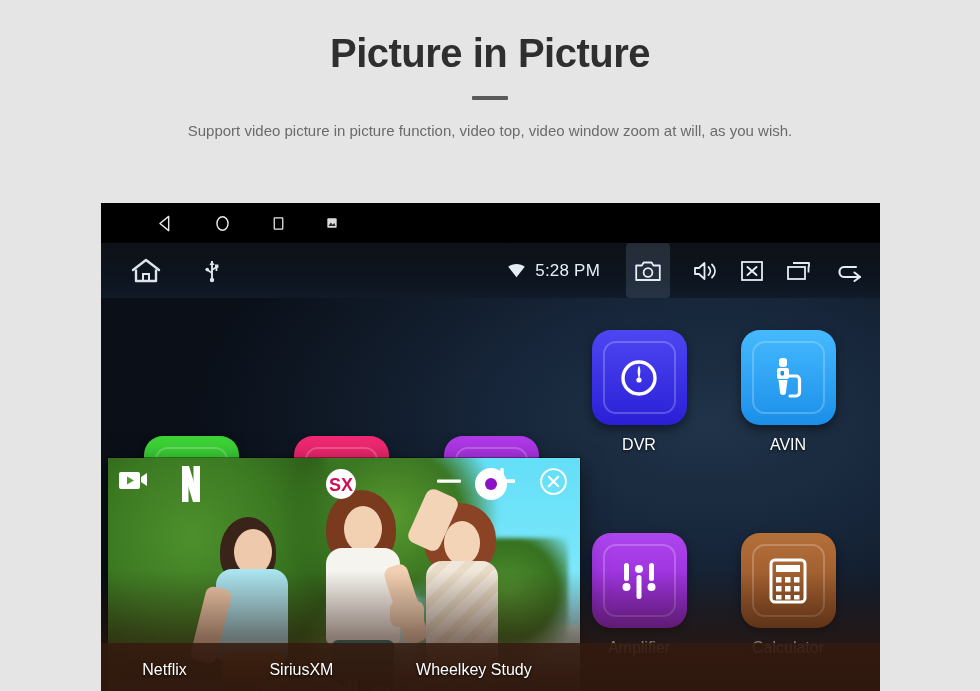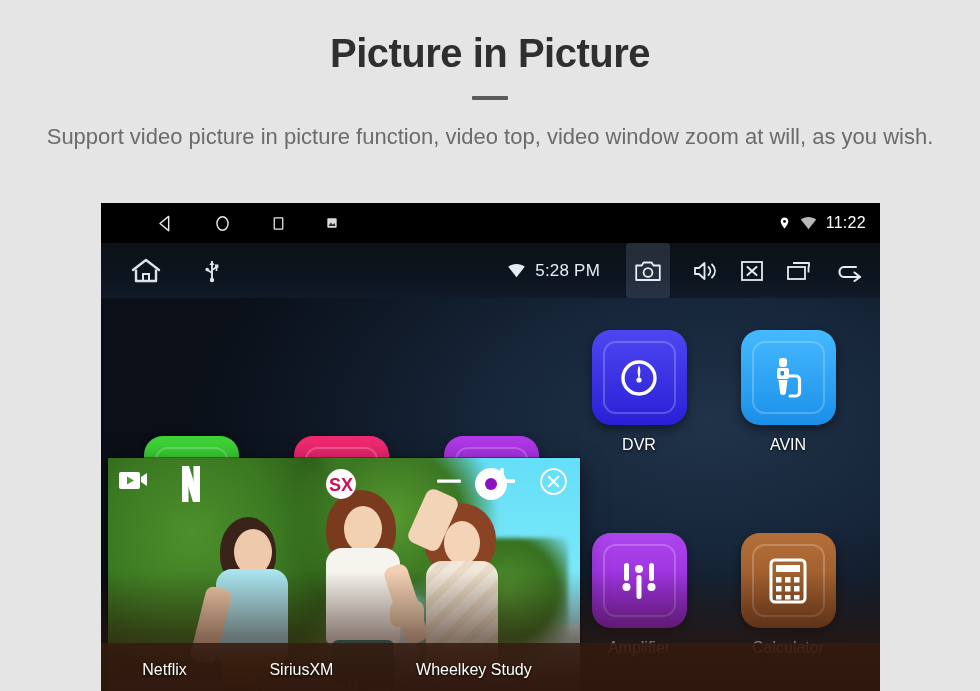--- a/index.html
+++ b/index.html
@@ -15,21 +15,21 @@
   .hero { width: 980px; padding-top: 30px; text-align: center; }
   .hero-title {
     font-size: 40px; font-weight: bold; color: #2f2f2f;
     letter-spacing: -0.5px; line-height: 1.15;
   }
   .hero-rule {
     width: 36px; height: 4px; background: #5a5a5a;
     margin: 20px auto 20px auto; border-radius: 1px;
   }
   .hero-sub {
-    font-size: 22px; color: #6b6b6b; line-height: 1.5;
+    font-size: 15px; color: #6b6b6b; line-height: 1.5;
     width: 900px; margin: 0 auto; font-weight: 400;
   }
 
   
   .device {
     position: absolute; left: 101px; top: 203px;
     width: 779px; height: 488px;
     overflow: hidden;
     background: #0b1220;
   }
@@ -206,34 +206,20 @@
           <svg width="17" height="17" viewBox="0 0 24 24">
               <rect x="6" y="4" width="12" height="16" rx="1" fill="none" stroke="#e9e9e9" stroke-width="1.8"></rect>
             </svg>
         </span>
         <span>
           <svg width="14" height="14" viewBox="0 0 24 24">
               <rect x="4" y="4" width="16" height="16" rx="1.5" fill="#dcdcdc"></rect>
               <path d="M6 17 L10 11 L13 15 L16 12 L18 17 Z" fill="#2a2a2a"></path>
             </svg>
         </span>
-      </div>
-      <div class="sb-right">
-        <span>
-          <svg width="13" height="16" viewBox="0 0 24 24">
-              <path d="M12 2 C8 2 5 5 5 9 c0 5 7 13 7 13 s7-8 7-13 c0-4-3-7-7-7z" fill="#ffffff"></path>
-              <circle cx="12" cy="9" r="2.6" fill="#000"></circle>
-            </svg>
-        </span>
-        <span>
-          <svg width="17" height="14" viewBox="0 0 24 20">
-              <path d="M1 5 C7 0 17 0 23 5 L12 19 Z" fill="#b9b9b9"></path>
-            </svg>
-        </span>
-        <span class="sb-time">11:22</span>
       </div>
     </div>
 
     <div class="toolbar">
       <div class="tb-left">
         <span>
           <svg width="30" height="27" viewBox="0 0 30 27">
             <path d="M2 13 L15 3 L28 13" fill="none" stroke="#dfe4ea" stroke-width="2.4" stroke-linejoin="round" stroke-linecap="round"></path>
             <path d="M5 12.5 V24 H25 V12.5" fill="none" stroke="#dfe4ea" stroke-width="2.4" stroke-linejoin="round"></path>
             <rect x="12" y="17" width="6" height="7" fill="none" stroke="#dfe4ea" stroke-width="2"></rect>

